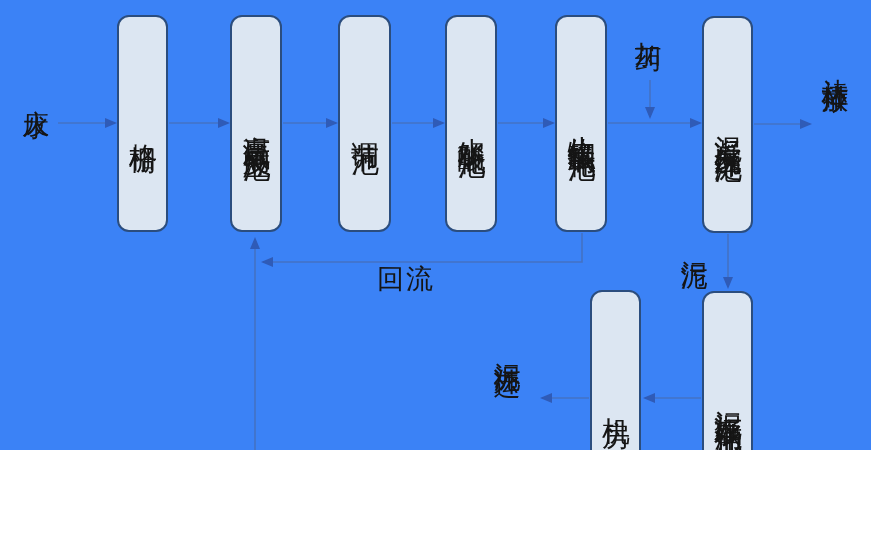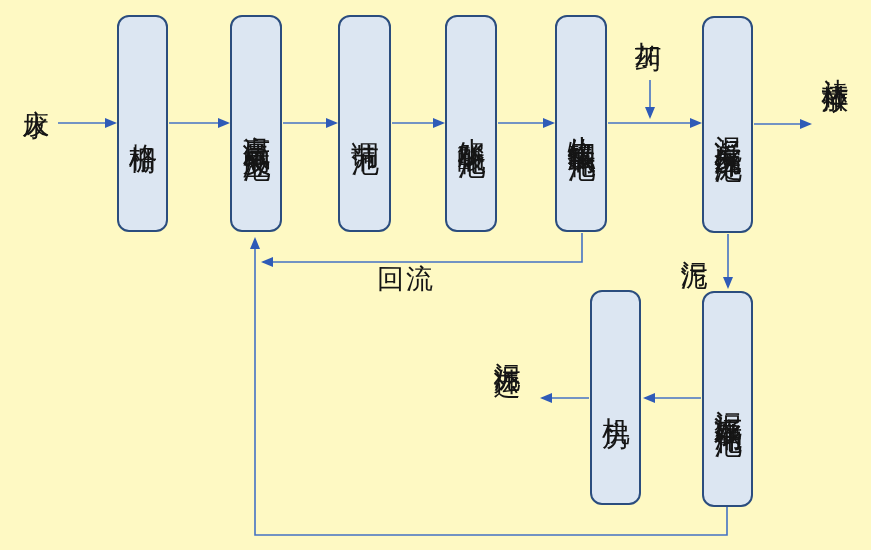--- a/index.html
+++ b/index.html
@@ -1,20 +1,20 @@
 <!DOCTYPE html>
 <html><head>
 <meta charset="utf-8">
 <style>
   html, body { margin: 0; padding: 0; background: #ffffff; }
   .canvas {
     position: relative;
     width: 871px;
-    height: 550px;
-    background: #fef9c3;
+    height: 450px;
+    background: #3b82f6;
     font-family: "Liberation Sans", "DejaVu Sans", sans-serif;
     color: #151515;
     overflow: hidden;
   }
   svg.wires {
     position: absolute;
     left: 0; top: 0;
     width: 871px; height: 550px;
   }
   .box {

